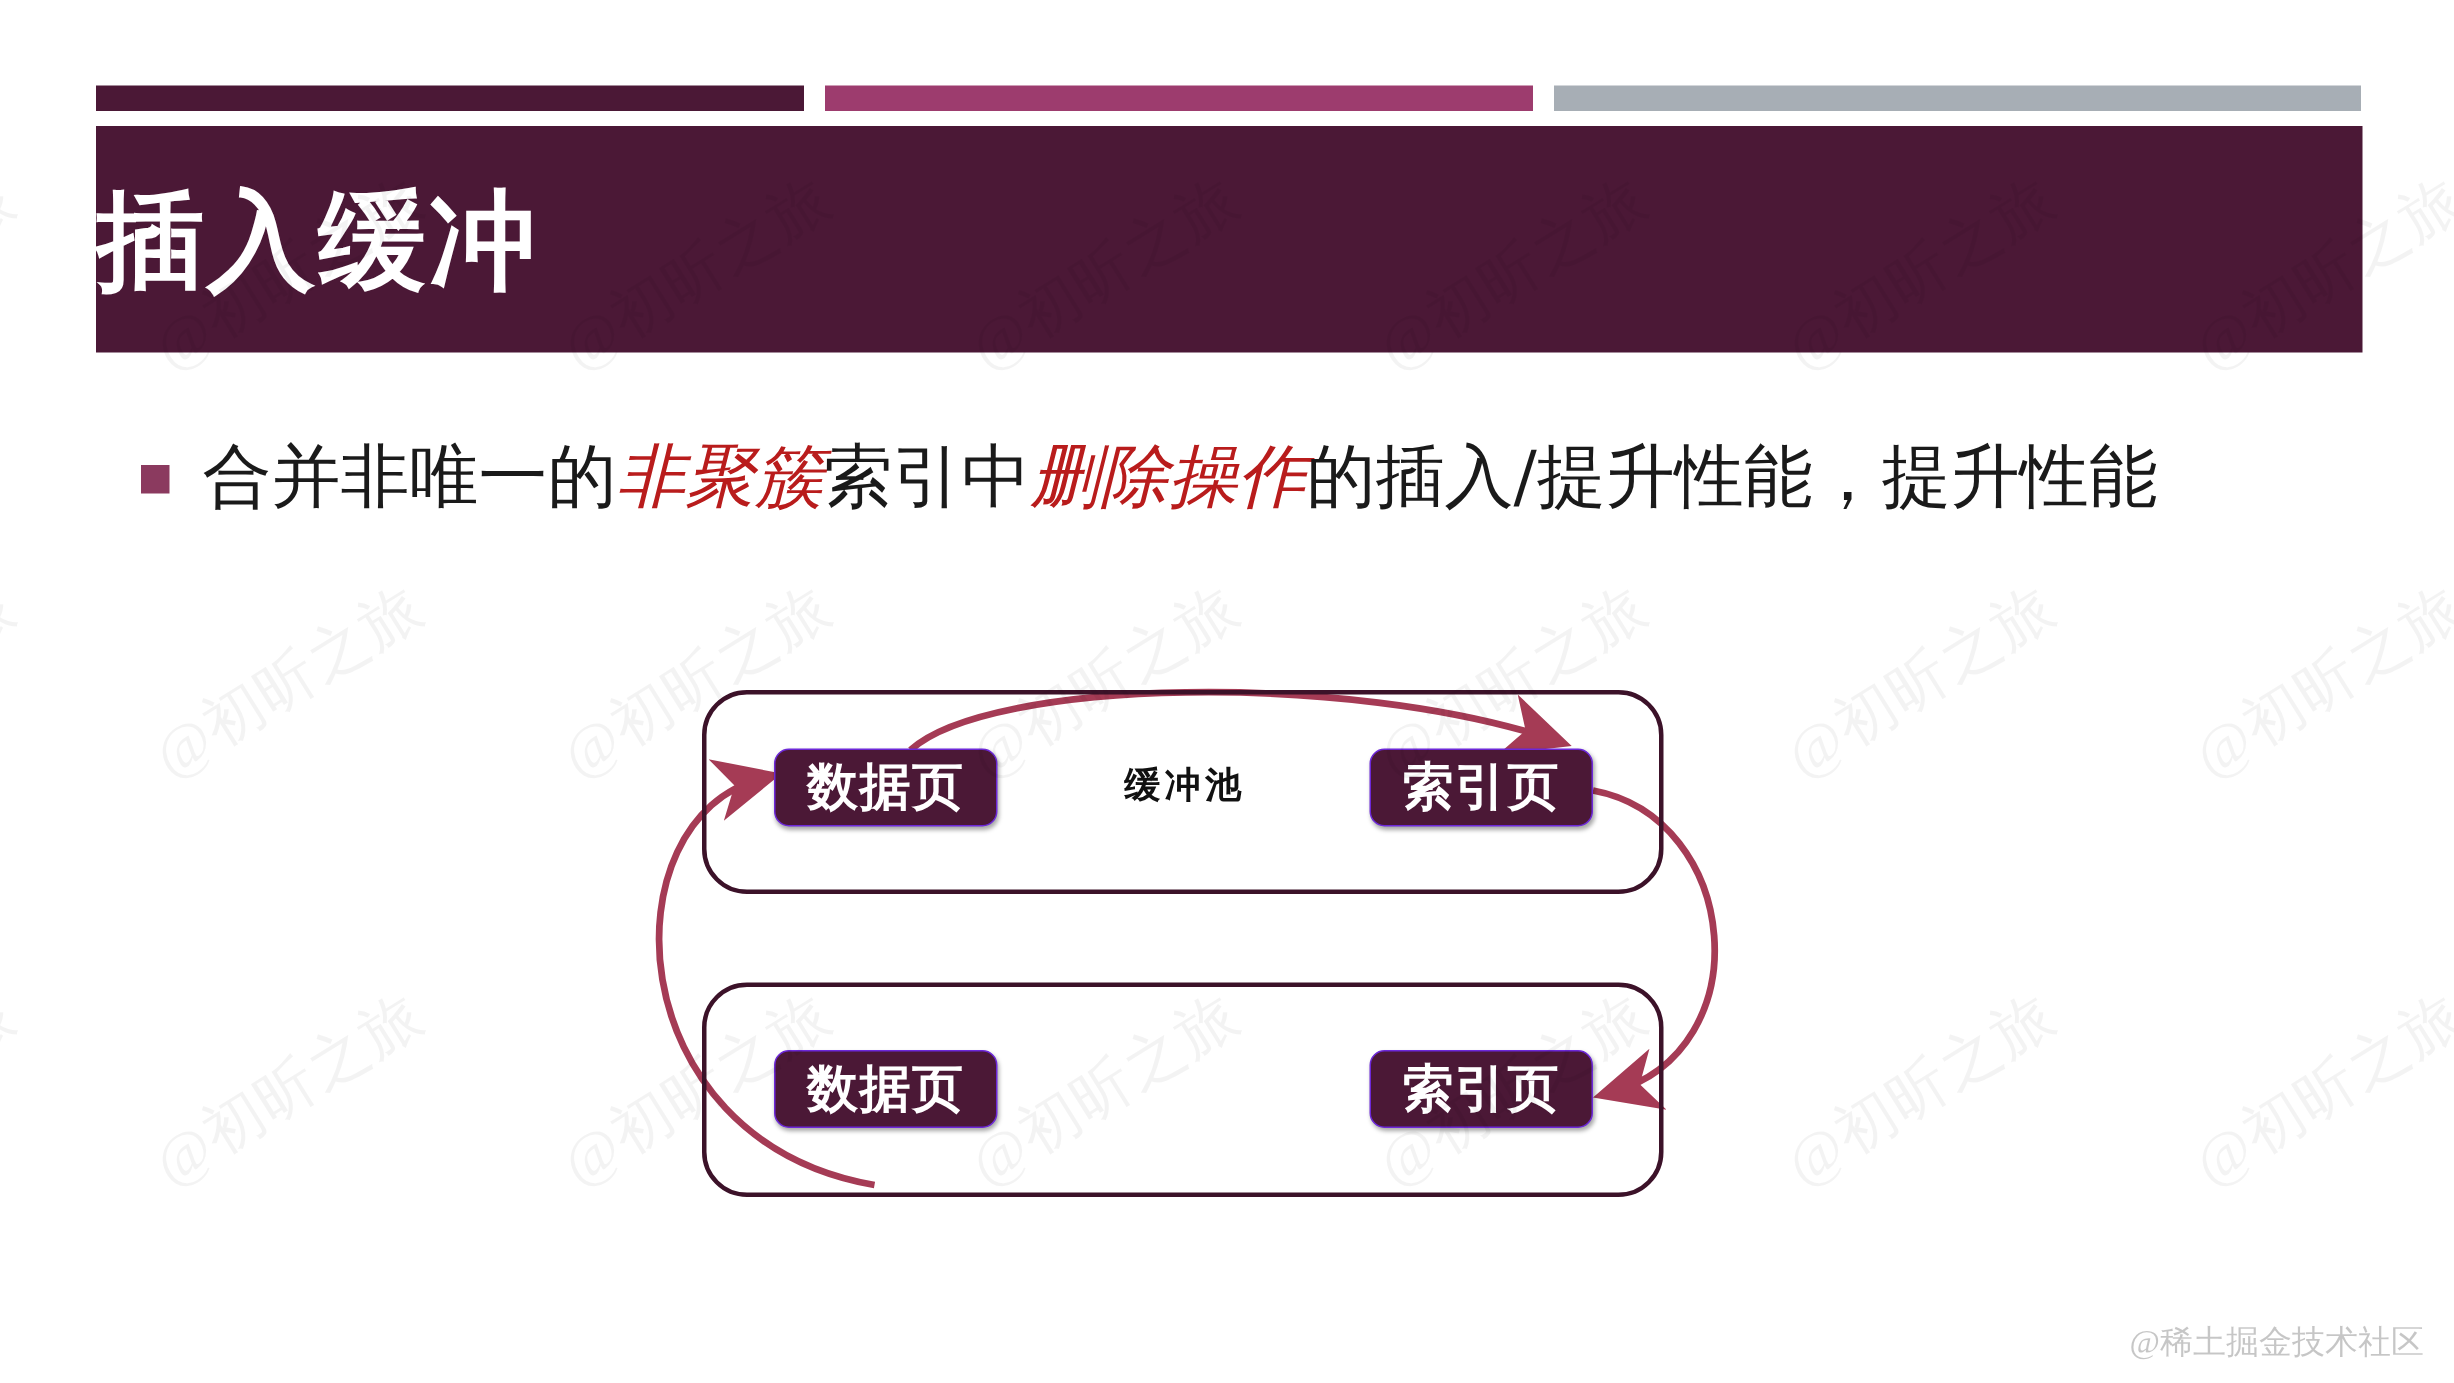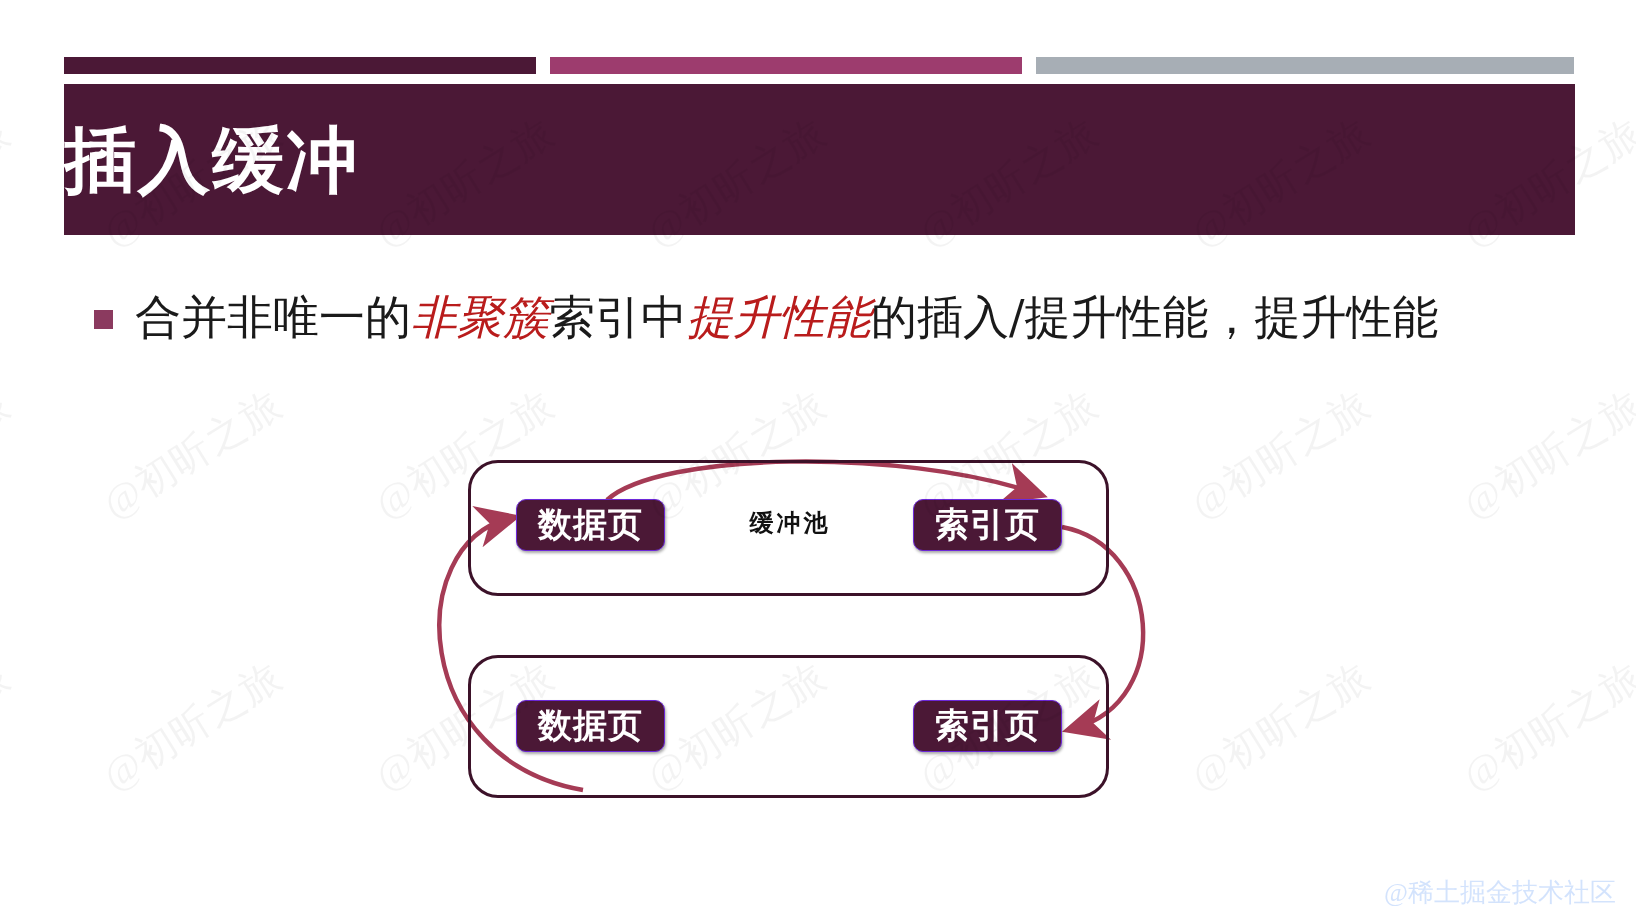--- a/index.html
+++ b/index.html
@@ -21,22 +21,22 @@
     color:#000;
     opacity:0.045;
     white-space:nowrap;
     transform:rotate(-32deg);
     transform-origin:left top;
     letter-spacing:1px;
   }
   .wm-corner{
     position:absolute;
     right:20px;bottom:12px;
-    font-size:26px;
-    color:#3b82f6;
+    font-size:22px;
+    color:#000000;
     opacity:0.22;
     white-space:nowrap;
     font-family:"Liberation Serif","DejaVu Serif",serif;
     z-index:6;
   }
 
   
   .bar{position:absolute;height:17px;top:57px;}
   .bar-dark{left:64px;width:472px;background:#4B1836;}
   .bar-mag{left:550px;width:472px;background:#9D3C6E;}
@@ -140,21 +140,21 @@
 
   <div class="title-banner">
     <div class="title-wrap">
       <span class="title-cn">插入缓冲</span>
     </div>
   </div>
 
   <div class="bullet-row">
     <span class="bullet-sq"></span>
     <span class="bullet-text">
-      <span>合并非唯一的</span><span class="hl">非聚簇</span><span>索引中</span><span class="hl">提升性能</span><span>的插入/提升性能，提升性能</span>
+      <span>合并非唯一的</span><span class="hl">非聚簇</span><span>索引中</span><span class="hl">删除操作</span><span>的插入/提升性能，提升性能</span>
     </span>
   </div>
 
   <svg id="diagram" viewBox="0 0 1636 922">
     <defs>
       <marker id="ah" markerWidth="11" markerHeight="11" refX="7" refY="5.5" orient="auto" markerUnits="strokeWidth">
         <path d="M0,0.8 L10,5.5 L0,10.2 L2.8,5.5 Z" fill="#A53B55"></path>
       </marker>
     </defs>
 

